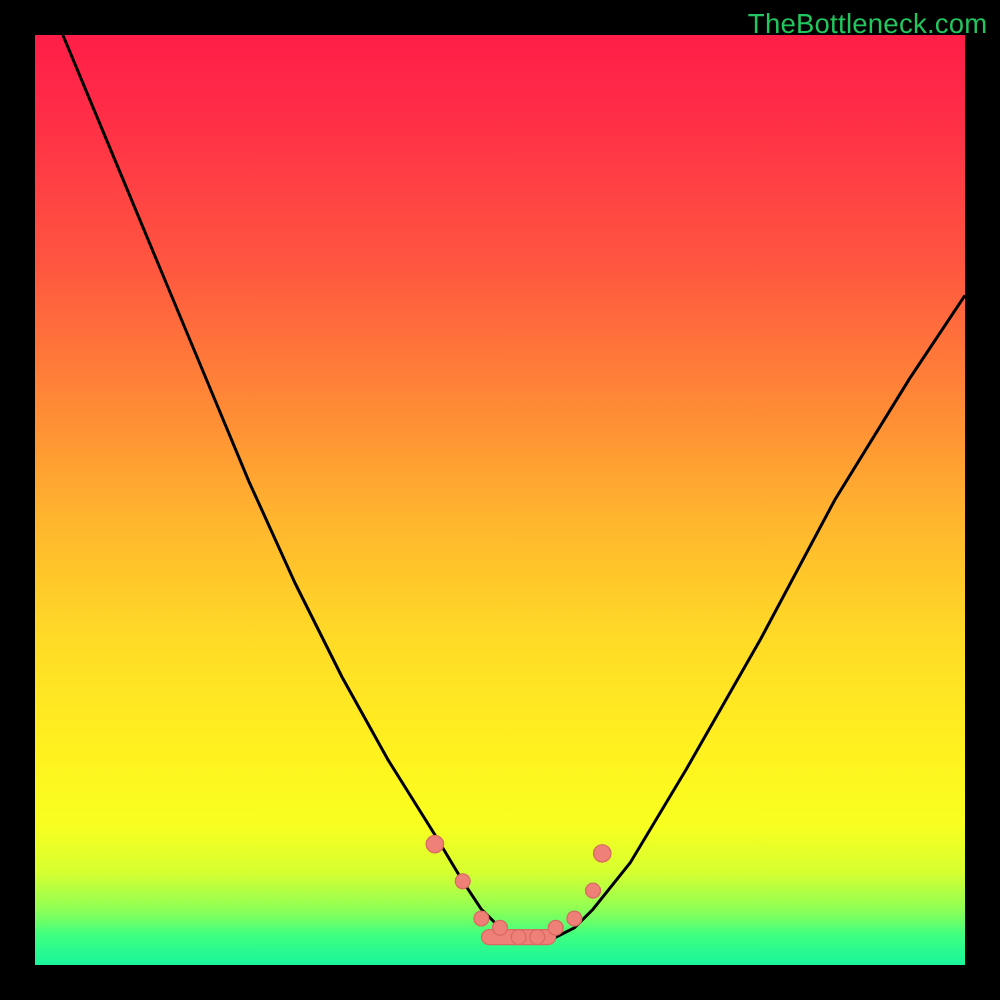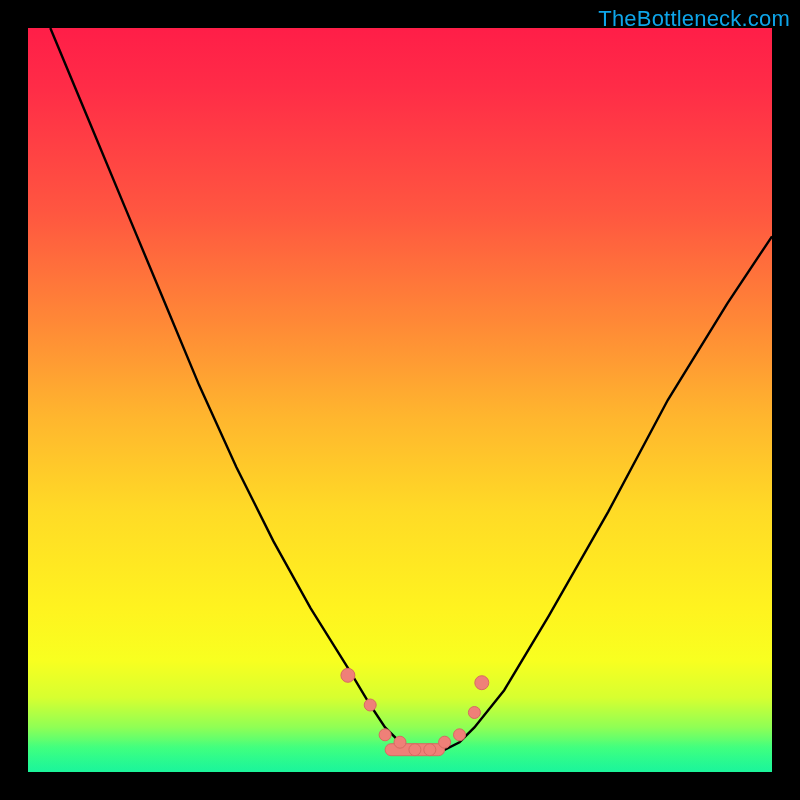--- a/index.html
+++ b/index.html
@@ -60,21 +60,21 @@
   .curve-svg {
     position: absolute;
     inset: 0;
     width: 744px;
     height: 744px;
   }
   .watermark {
     position: absolute;
     top: 6px;
     right: 10px;
-    color: #0ea5e9;
+    color: #22c55e;
     font-size: 22px;
     font-weight: 400;
     letter-spacing: 0.2px;
     user-select: none;
   }
 </style>
 </head>
 <body>
 
 <div class="frame">

